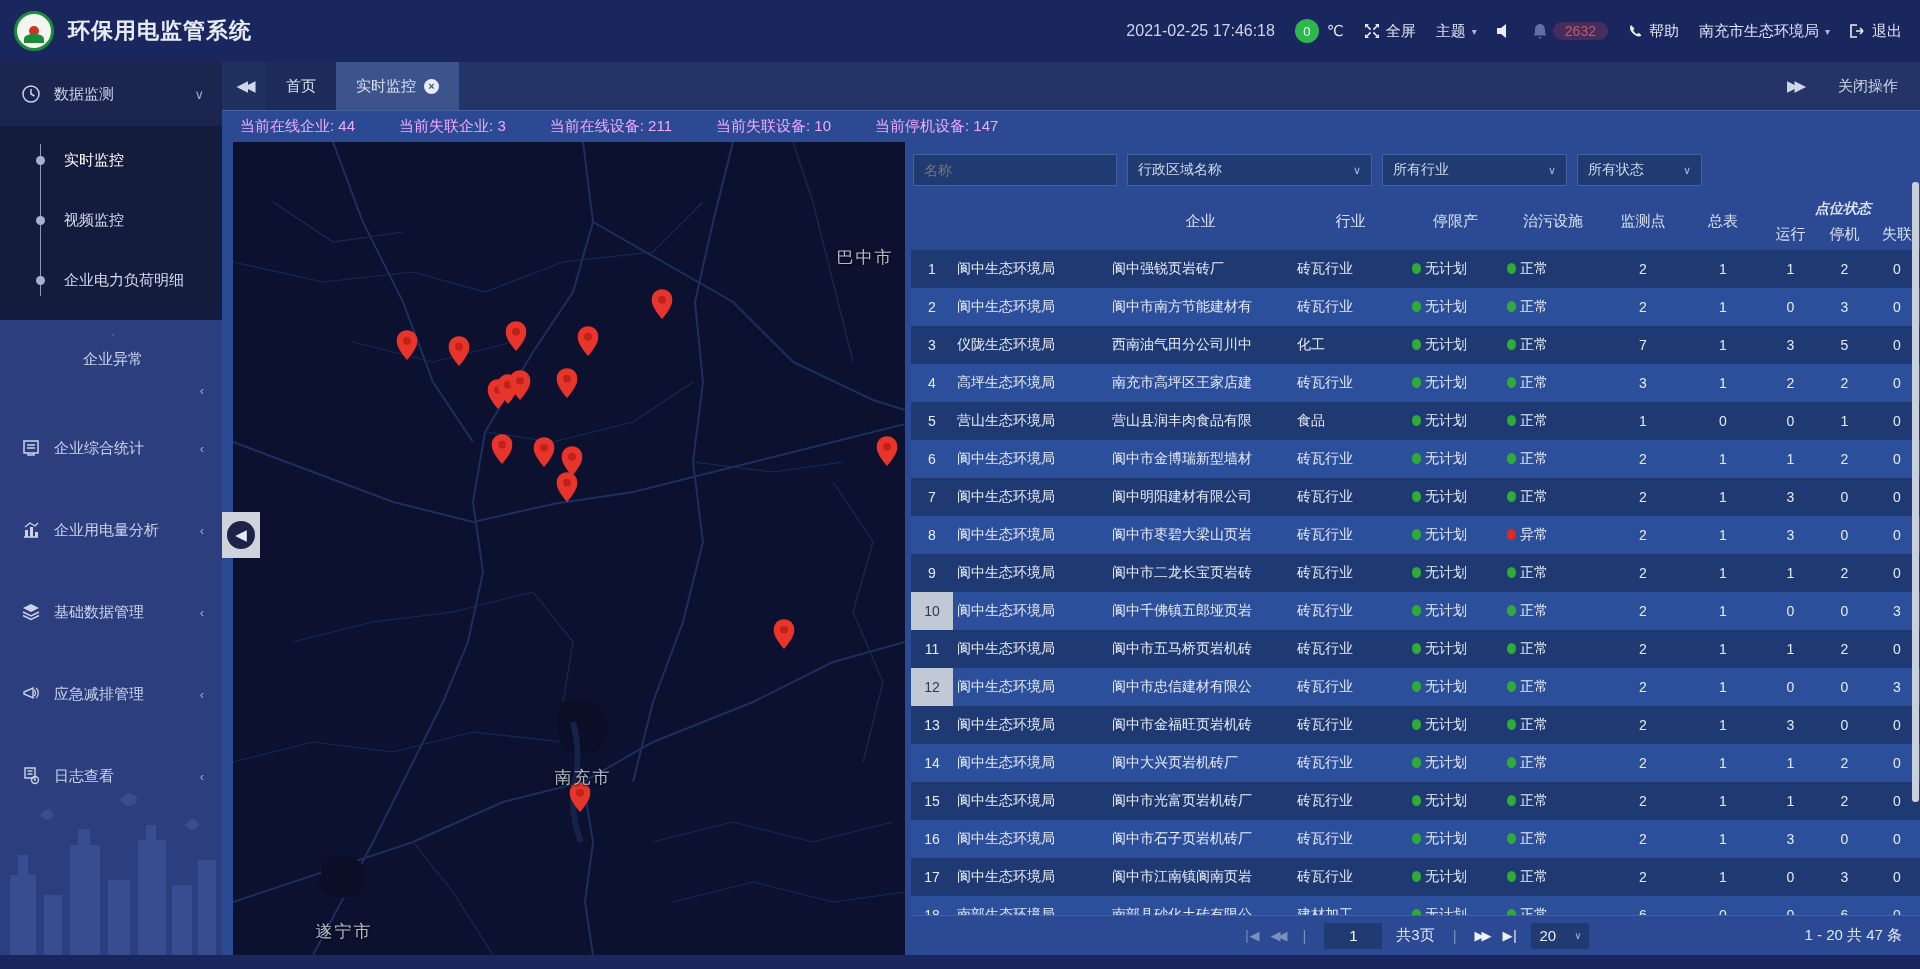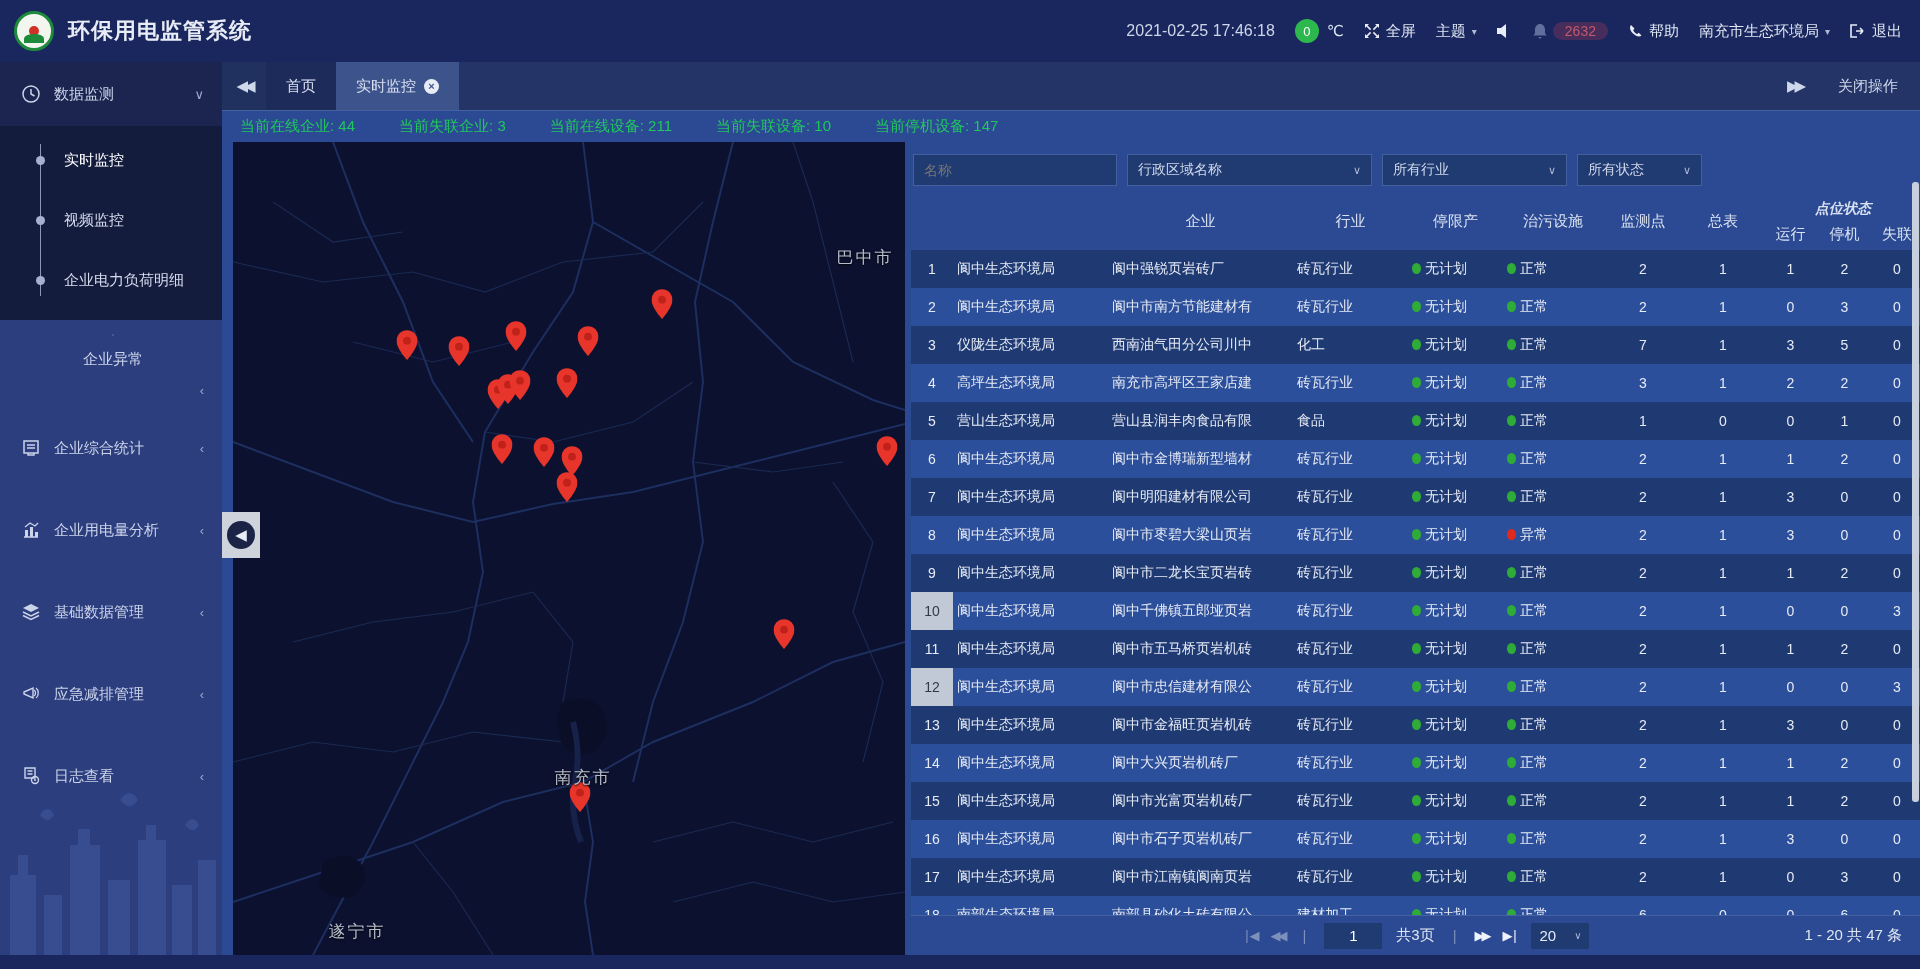--- a/index.html
+++ b/index.html
@@ -40,21 +40,21 @@
   .content-col { flex:1; display:flex; flex-direction:column; min-width:0; background:#2b4a93; }
   .tabbar { height:48px; background:#243467; display:flex; align-items:stretch; color:#d9e0f0; flex:none; }
   .tab-scroll { width:44px; display:flex; align-items:center; justify-content:center; background:#20305f; cursor:pointer; font-size:15px; color:#cfd7ea; }
   .tab { display:flex; align-items:center; gap:8px; padding:0 20px; font-size:15px; cursor:pointer; }
   .tab.inactive { background:#1d2b5a; }
   .tab.active { background:#3d538c; }
   .tab-close { width:15px; height:15px; border-radius:50%; background:#e8ecf6; color:#3d538c; font-size:11px; line-height:15px; text-align:center; font-weight:bold; }
   .tabbar-right { margin-left:auto; display:flex; align-items:center; gap:36px; padding-right:22px; font-size:15px; color:#cfd7ea; }
   .dbl-arrow { letter-spacing:-4px; cursor:pointer; }
 
-  .statsbar { height:32px; background:#2b4a93; border-top:1px solid #3c5globala; display:flex; align-items:center; gap:44px; padding-left:18px; color:#22c55e; font-size:15px; flex:none; border-top:1px solid #46619f; }
+  .statsbar { height:32px; background:#2b4a93; border-top:1px solid #3c5globala; display:flex; align-items:center; gap:44px; padding-left:18px; color:#f0abfc; font-size:15px; flex:none; border-top:1px solid #46619f; }
   .stat { white-space:nowrap; }
 
   .work-row { flex:1; display:flex; min-height:0; padding-left:11px; gap:6px; }
 
   
   .map { width:672px; flex:none; position:relative; background:#0c1130; overflow:hidden; }
   .map svg.roads { position:absolute; inset:0; }
   .map-label { position:absolute; transform:translate(-50%,-50%); color:#b6bdc9; font-size:17px; letter-spacing:2px; text-shadow:0 1px 2px #000; white-space:nowrap; }
   .pin { position:absolute; width:21px; height:30px; transform:translate(-50%,-100%); cursor:pointer; }
   .collapse-btn { position:absolute; left:222px; top:512px; width:38px; height:46px; background:#cfd4dc; display:flex; align-items:center; justify-content:center; cursor:pointer; z-index:5; }
@@ -379,21 +379,21 @@
                   <circle cx="12" cy="12" r="4.5" fill="#c0221a"></circle>
                 </svg></div>
               <div class="pin" style="left: 347px; top: 670px;"><svg width="21" height="30" viewBox="0 0 24 34">
                   <path d="M12 0C5.4 0 0 5.4 0 12c0 9 12 22 12 22s12-13 12-22C24 5.4 18.6 0 12 0z" fill="#e8352b"></path>
                   <circle cx="12" cy="12" r="4.5" fill="#c0221a"></circle>
                 </svg></div>
             </div>
           <div id="map-label-layer" style="position:absolute;inset:0;">
               <div class="map-label" style="left: 632px; top: 115px;">巴中市</div>
               <div class="map-label" style="left: 350px; top: 635px;">南充市</div>
-              <div class="map-label" style="left: 124px; top: 789px;">遂宁市</div>
+              <div class="map-label" style="left: 111px; top: 789px;">遂宁市</div>
             </div>
         </div>
 
         <div class="panel">
           <div class="filters">
             <div class="f-input">
               <input placeholder="名称" style="">
             </div>
             <div class="f-select sel-region">
               <span>行政区域名称</span>

